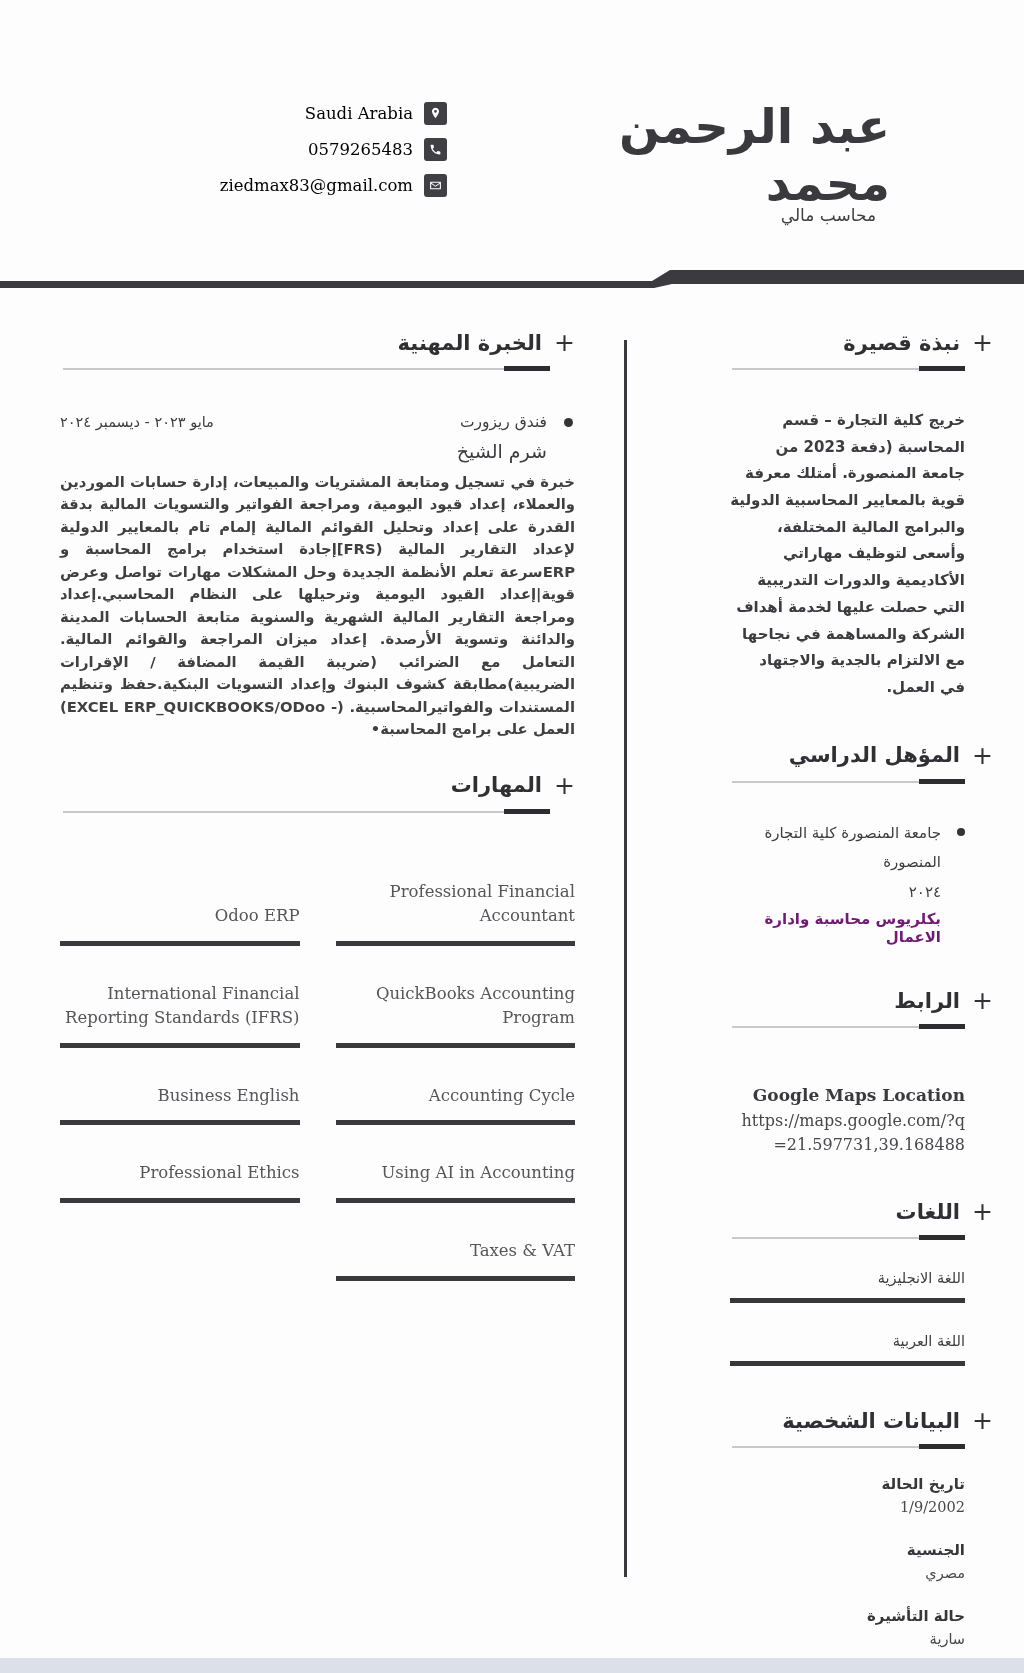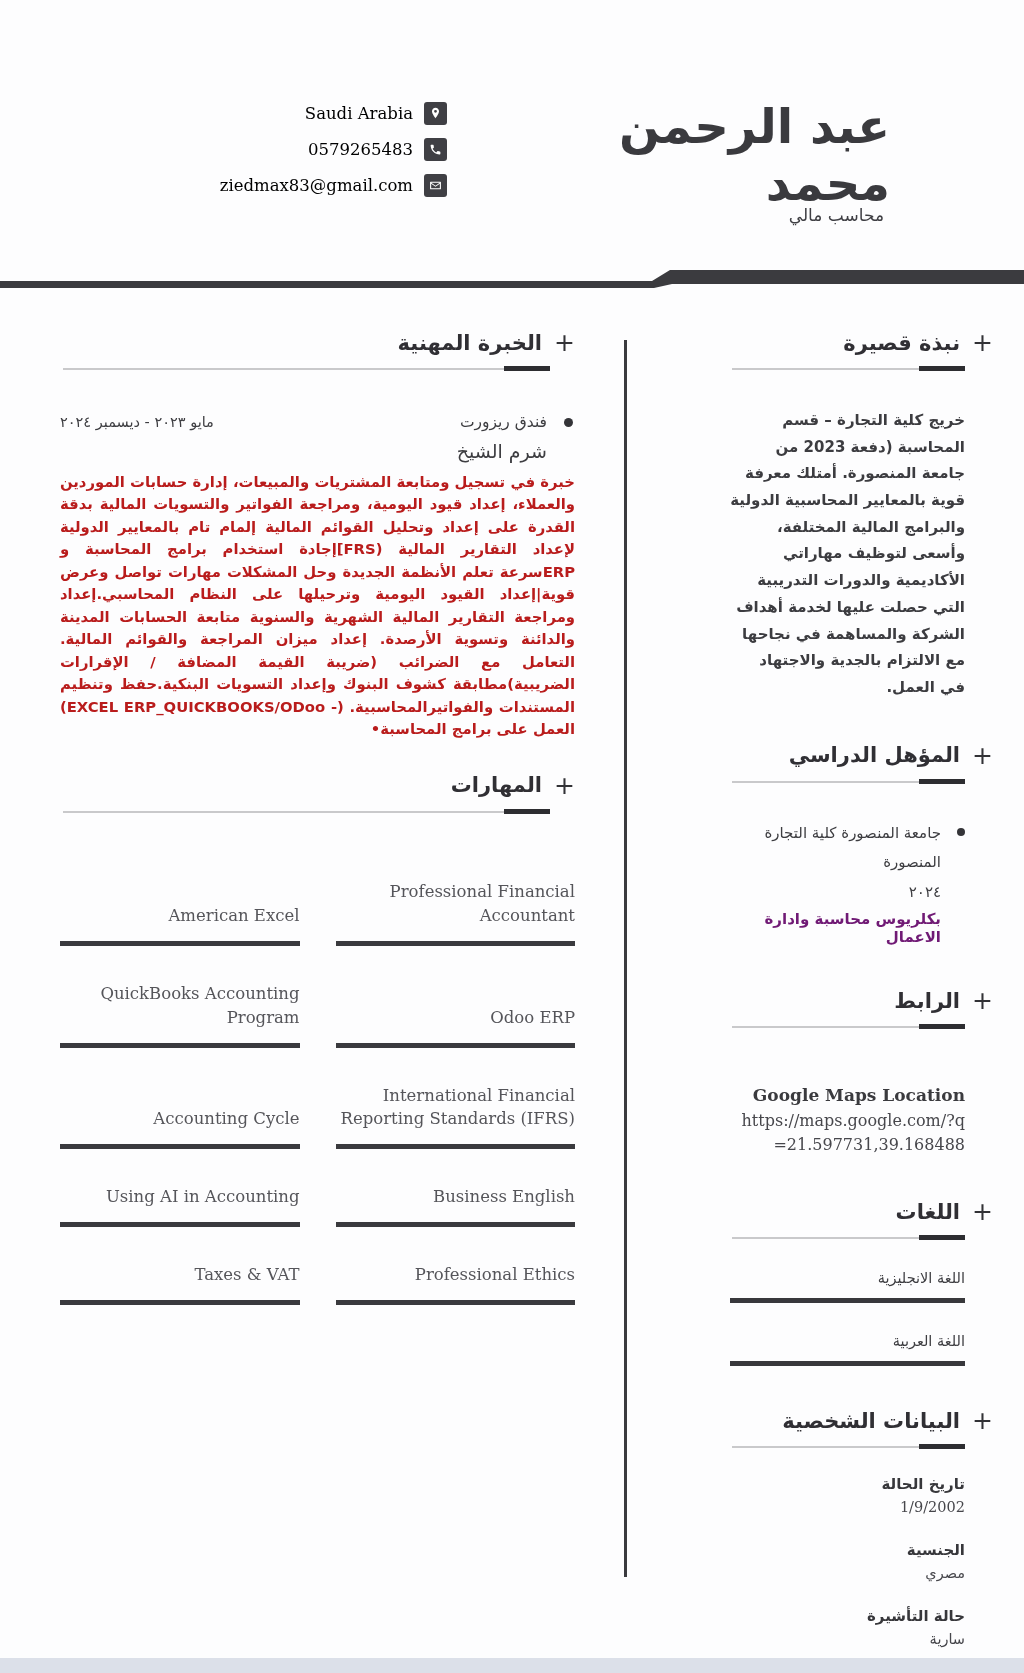--- a/index.html
+++ b/index.html
@@ -8,21 +8,21 @@
     background:#fdfdfe;overflow:hidden;
     font-family:"DejaVu Sans",sans-serif;color:#3d3d41;
   }
   
   .name{
     position:absolute;top:66px;right:134px;width:300px;
     text-align:right;direction:rtl;
     font-size:48px;font-weight:bold;line-height:1.18;color:#3a3a3e;
   }
   .job-title{
-    position:absolute;top:205px;right:140px;width:300px;
+    position:absolute;top:205px;right:148px;width:300px;
     text-align:right;direction:rtl;font-size:17px;color:#3f3f44;
   }
   .contact{position:absolute;top:101px;right:577px;}
   .contact-row{
     display:flex;align-items:center;justify-content:flex-end;
     gap:11px;margin-bottom:12px;height:24px;
   }
   .contact-text{
     font-family:"DejaVu Serif",serif;font-size:16.5px;color:#000000;white-space:nowrap;
   }
@@ -49,21 +49,21 @@
   
   .exp-entry{margin-top:42px;position:relative;}
   .exp-top{display:flex;justify-content:space-between;align-items:baseline;}
   .exp-company{position:relative;padding-right:28px;font-size:15.5px;color:#3d3d41;}
   .bullet-dot{position:absolute;right:2px;top:5px;width:9px;height:9px;border-radius:50%;background:#343438;}
   .edu-dot{position:absolute;right:0;top:6px;width:8px;height:8px;border-radius:50%;background:#343438;}
   .exp-dates{font-size:14.5px;color:#3d3d41;white-space:nowrap;}
   .exp-loc{margin-top:9px;padding-right:28px;font-size:19px;color:#3d3d41;}
   .exp-desc{
     margin-top:9px;font-size:14.8px;font-weight:bold;line-height:1.52;
-    color:#b91c1c;text-align:justify;direction:rtl;
+    color:#404040;text-align:justify;direction:rtl;
   }
   
   .skills-sec{margin-top:32px;}
   .skills-grid{
     margin-top:66px;display:grid;grid-template-columns:1fr 1fr;
     column-gap:82px;row-gap:26px;direction:rtl;gap:36px;
   }
   .skill-cell{display:flex;flex-direction:column;justify-content:flex-end;}
   .skill-name{
     font-family:"DejaVu Serif",serif;font-size:16.5px;color:#55555a;
@@ -157,24 +157,20 @@
         <span class="sec-title">المهارات</span>
       </div>
       <div class="sec-rule"></div>
 
       <div class="skills-grid">
         <div class="skill-cell">
             <div class="skill-name">Professional Financial Accountant</div>
             <div class="skill-bar"></div>
           </div>
         <div class="skill-cell">
-            <div class="skill-name">American Excel</div>
-            <div class="skill-bar"></div>
-          </div>
-        <div class="skill-cell">
             <div class="skill-name">Odoo ERP</div>
             <div class="skill-bar"></div>
           </div>
         <div class="skill-cell">
             <div class="skill-name">QuickBooks Accounting Program</div>
             <div class="skill-bar"></div>
           </div>
         <div class="skill-cell">
             <div class="skill-name">International Financial Reporting Standards (IFRS)</div>
             <div class="skill-bar"></div>

